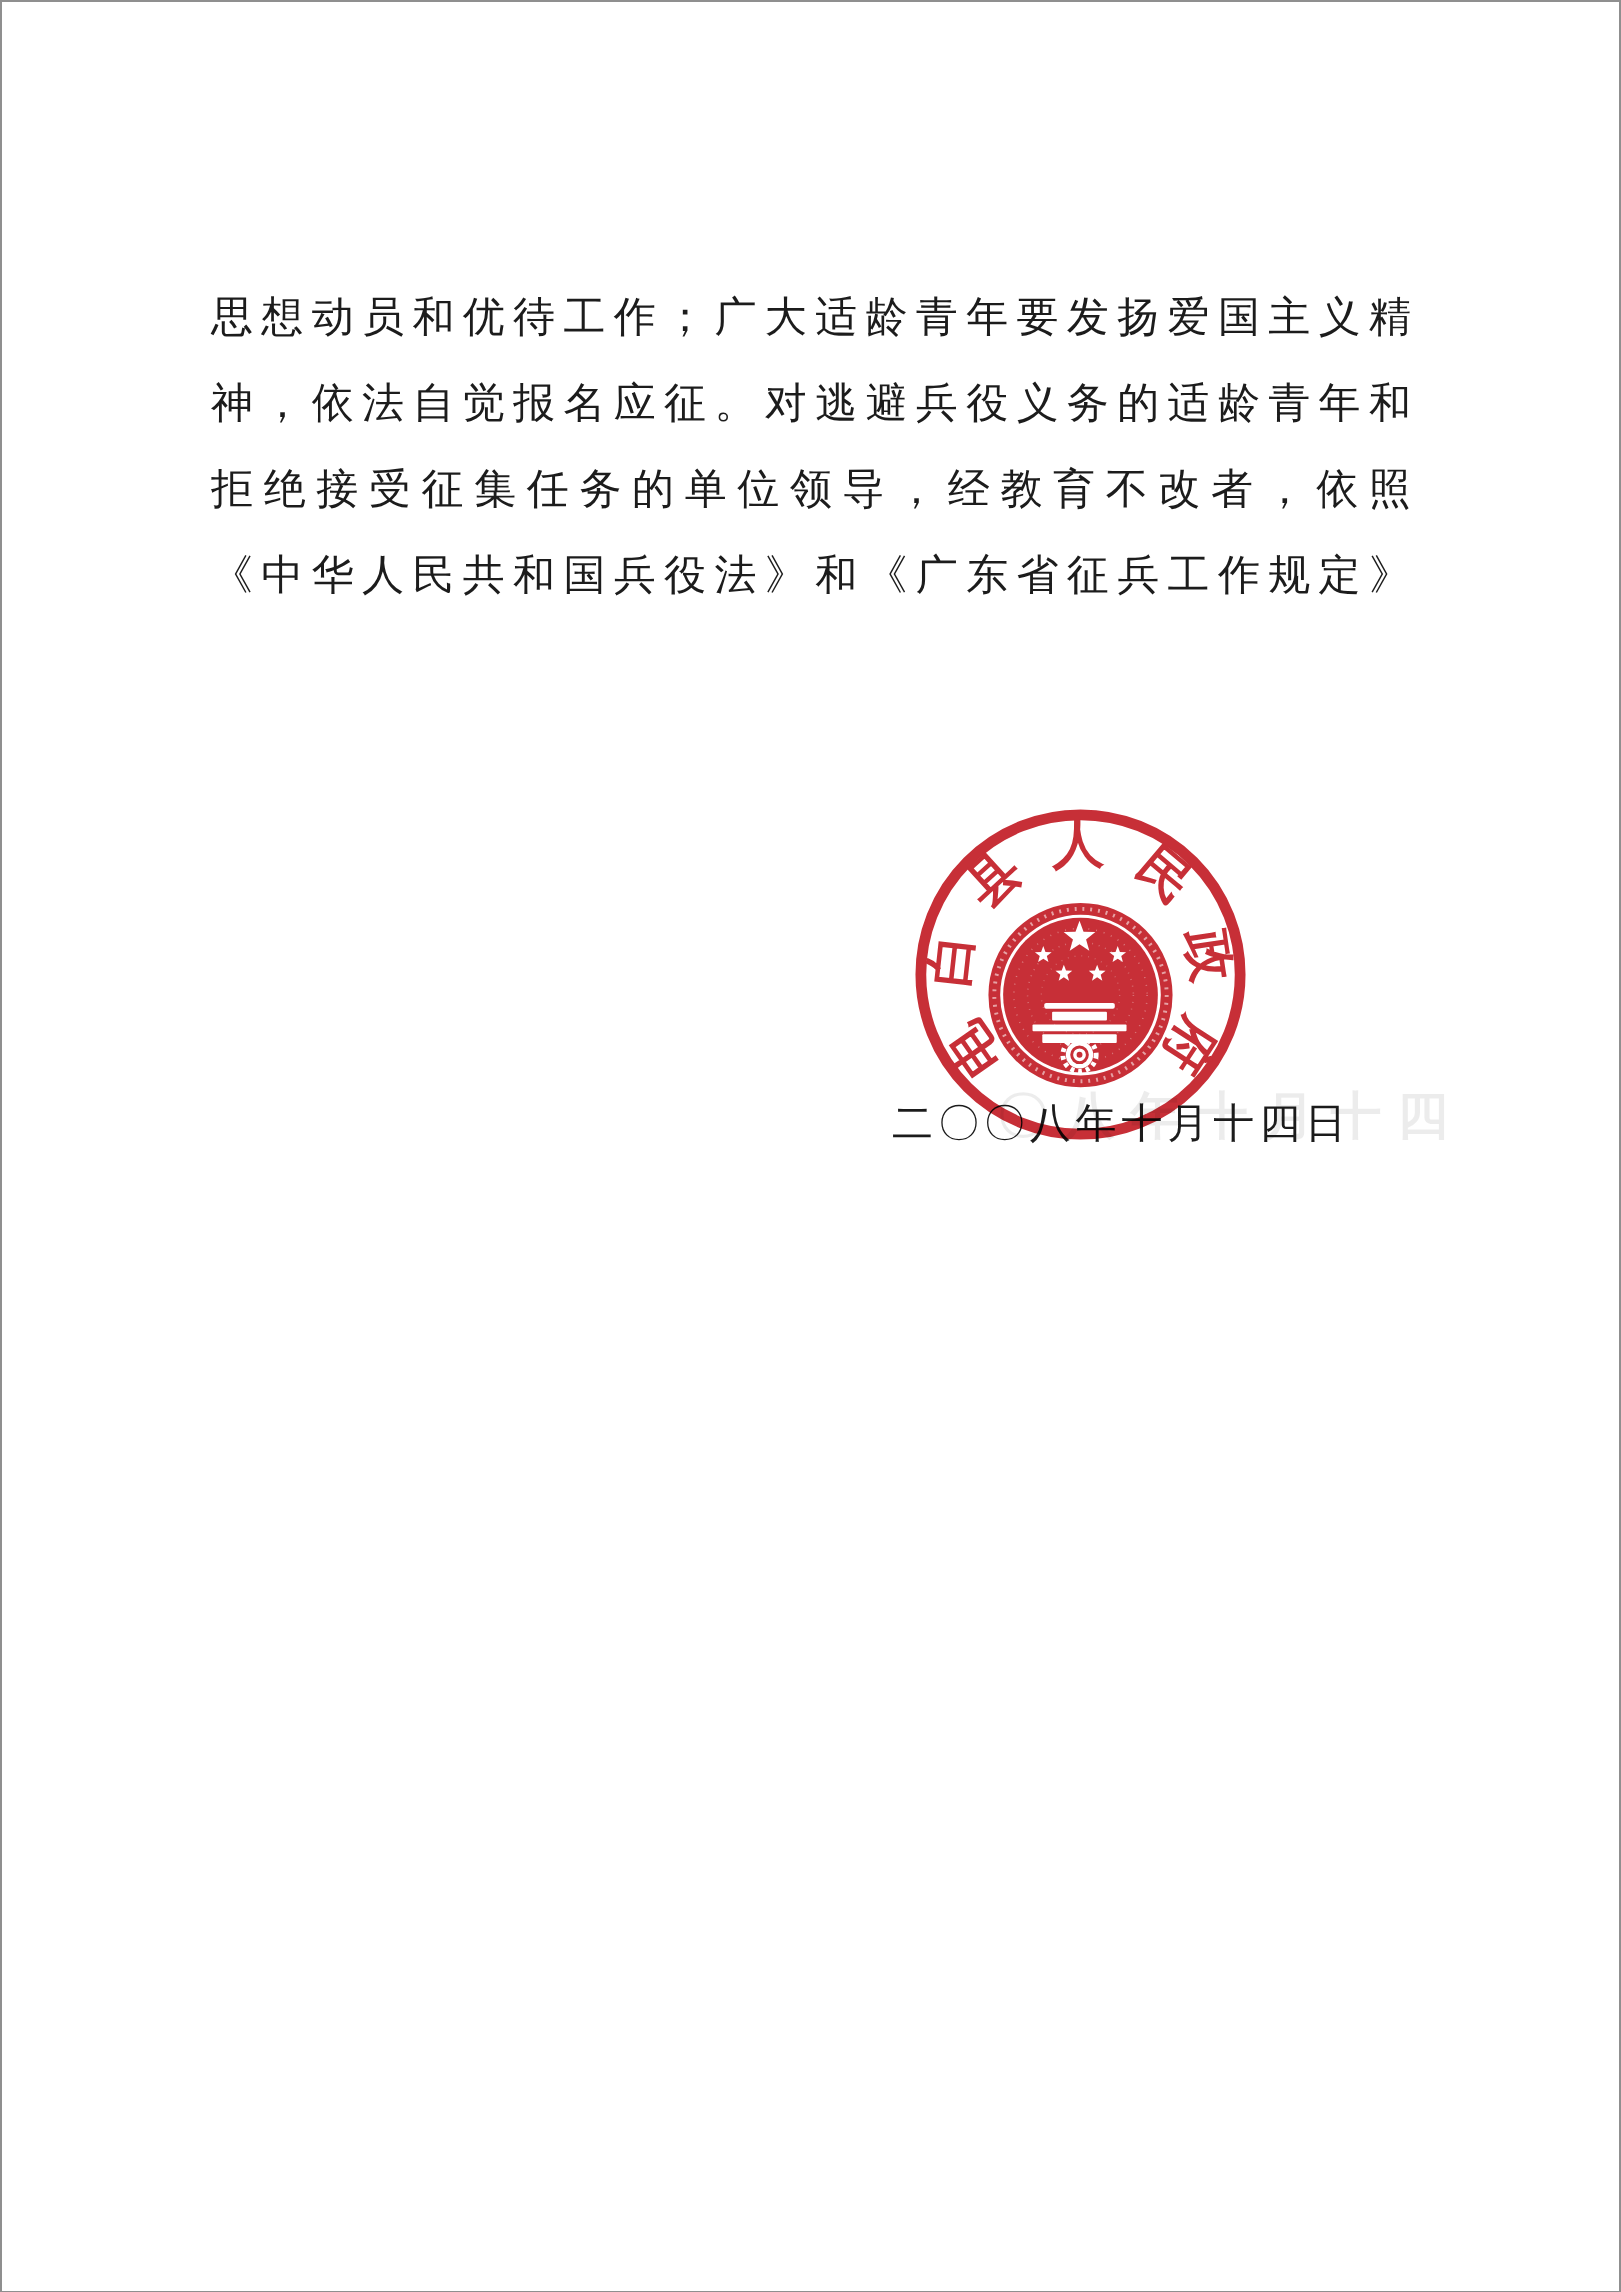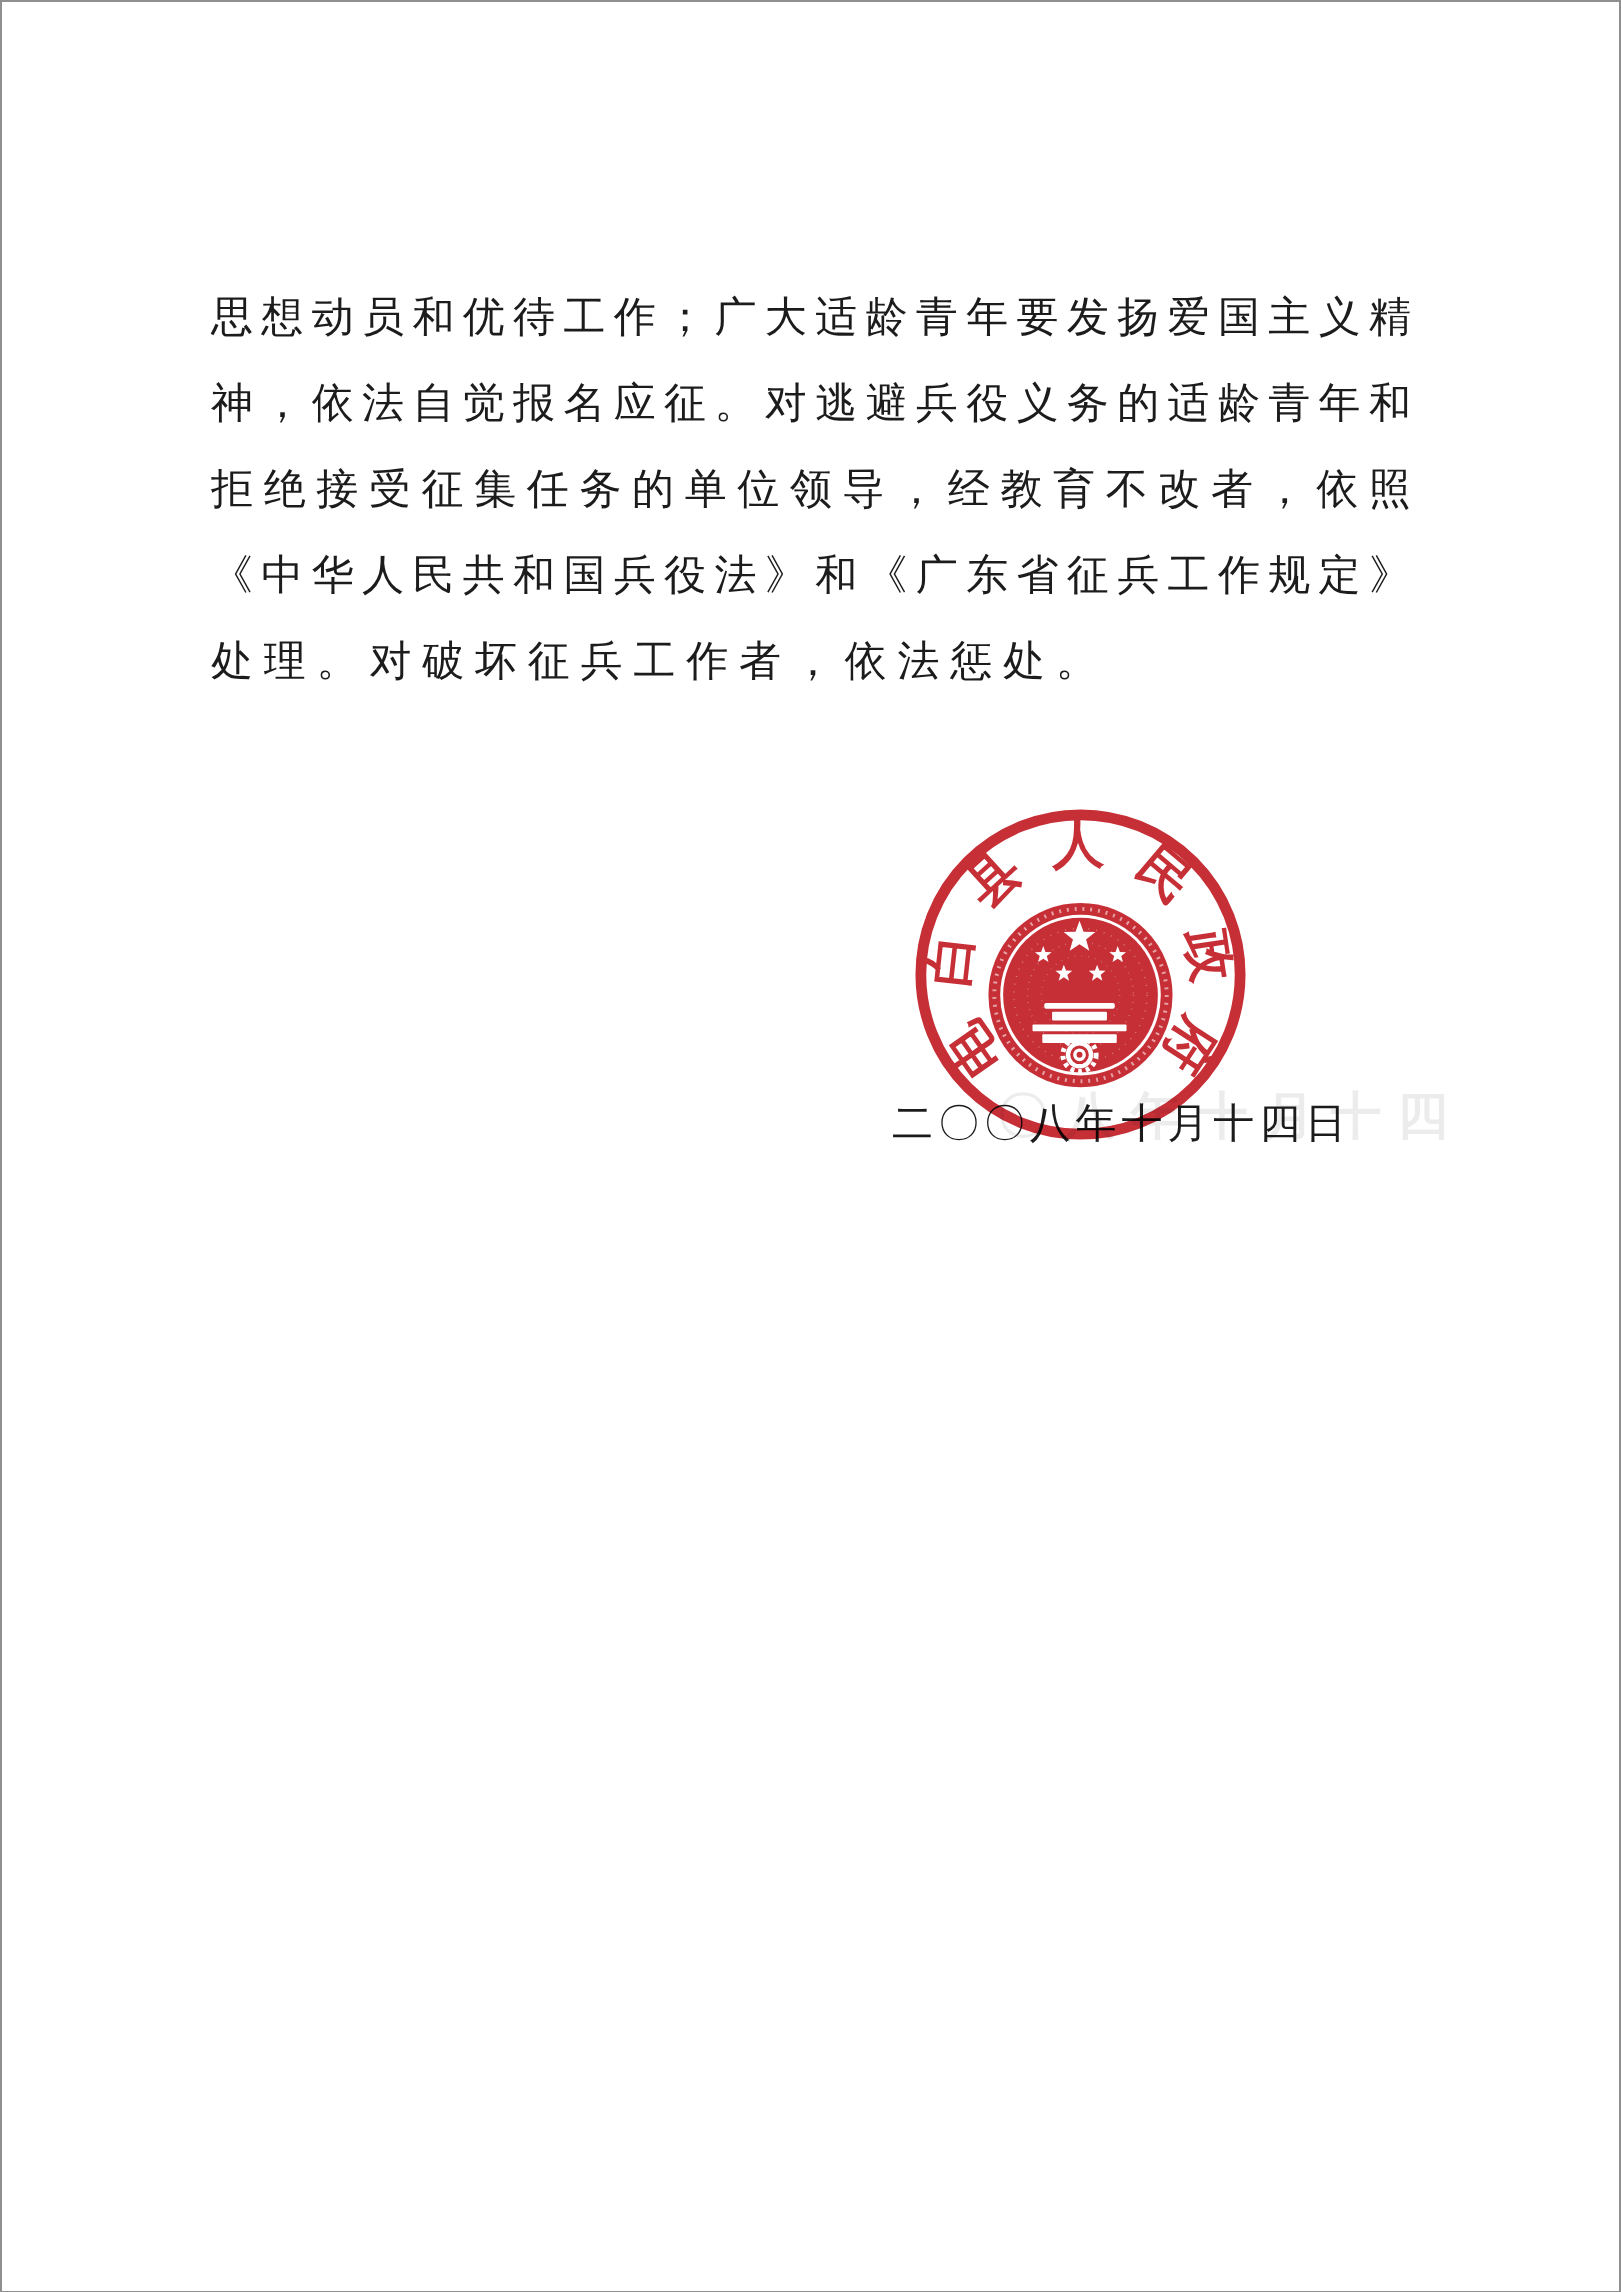--- a/index.html
+++ b/index.html
@@ -163,21 +163,20 @@
         <span>东</span>
         <span>省</span>
         <span>征</span>
         <span>兵</span>
         <span>工</span>
         <span>作</span>
         <span>规</span>
         <span>定</span>
         <span>》</span>
       </div>
-    <div class="body-line last-line">处理。对破坏征兵工作者，依法惩处。</div>
   </div>
 
   <div class="ghost-date">〇八年十月十四</div>
 
   <div class="date-line">二〇〇八年十月十四日</div>
 
   <div class="seal">
     <svg viewBox="0 0 340 340" xmlns="http://www.w3.org/2000/svg">
       <defs>
         <polygon id="sstar" points="0,-9 -2.23,-3.07 -8.56,-2.78 -3.61,1.17 -5.29,7.28 0,3.8 5.29,7.28 3.61,1.17 8.56,-2.78 2.23,-3.07"></polygon>

